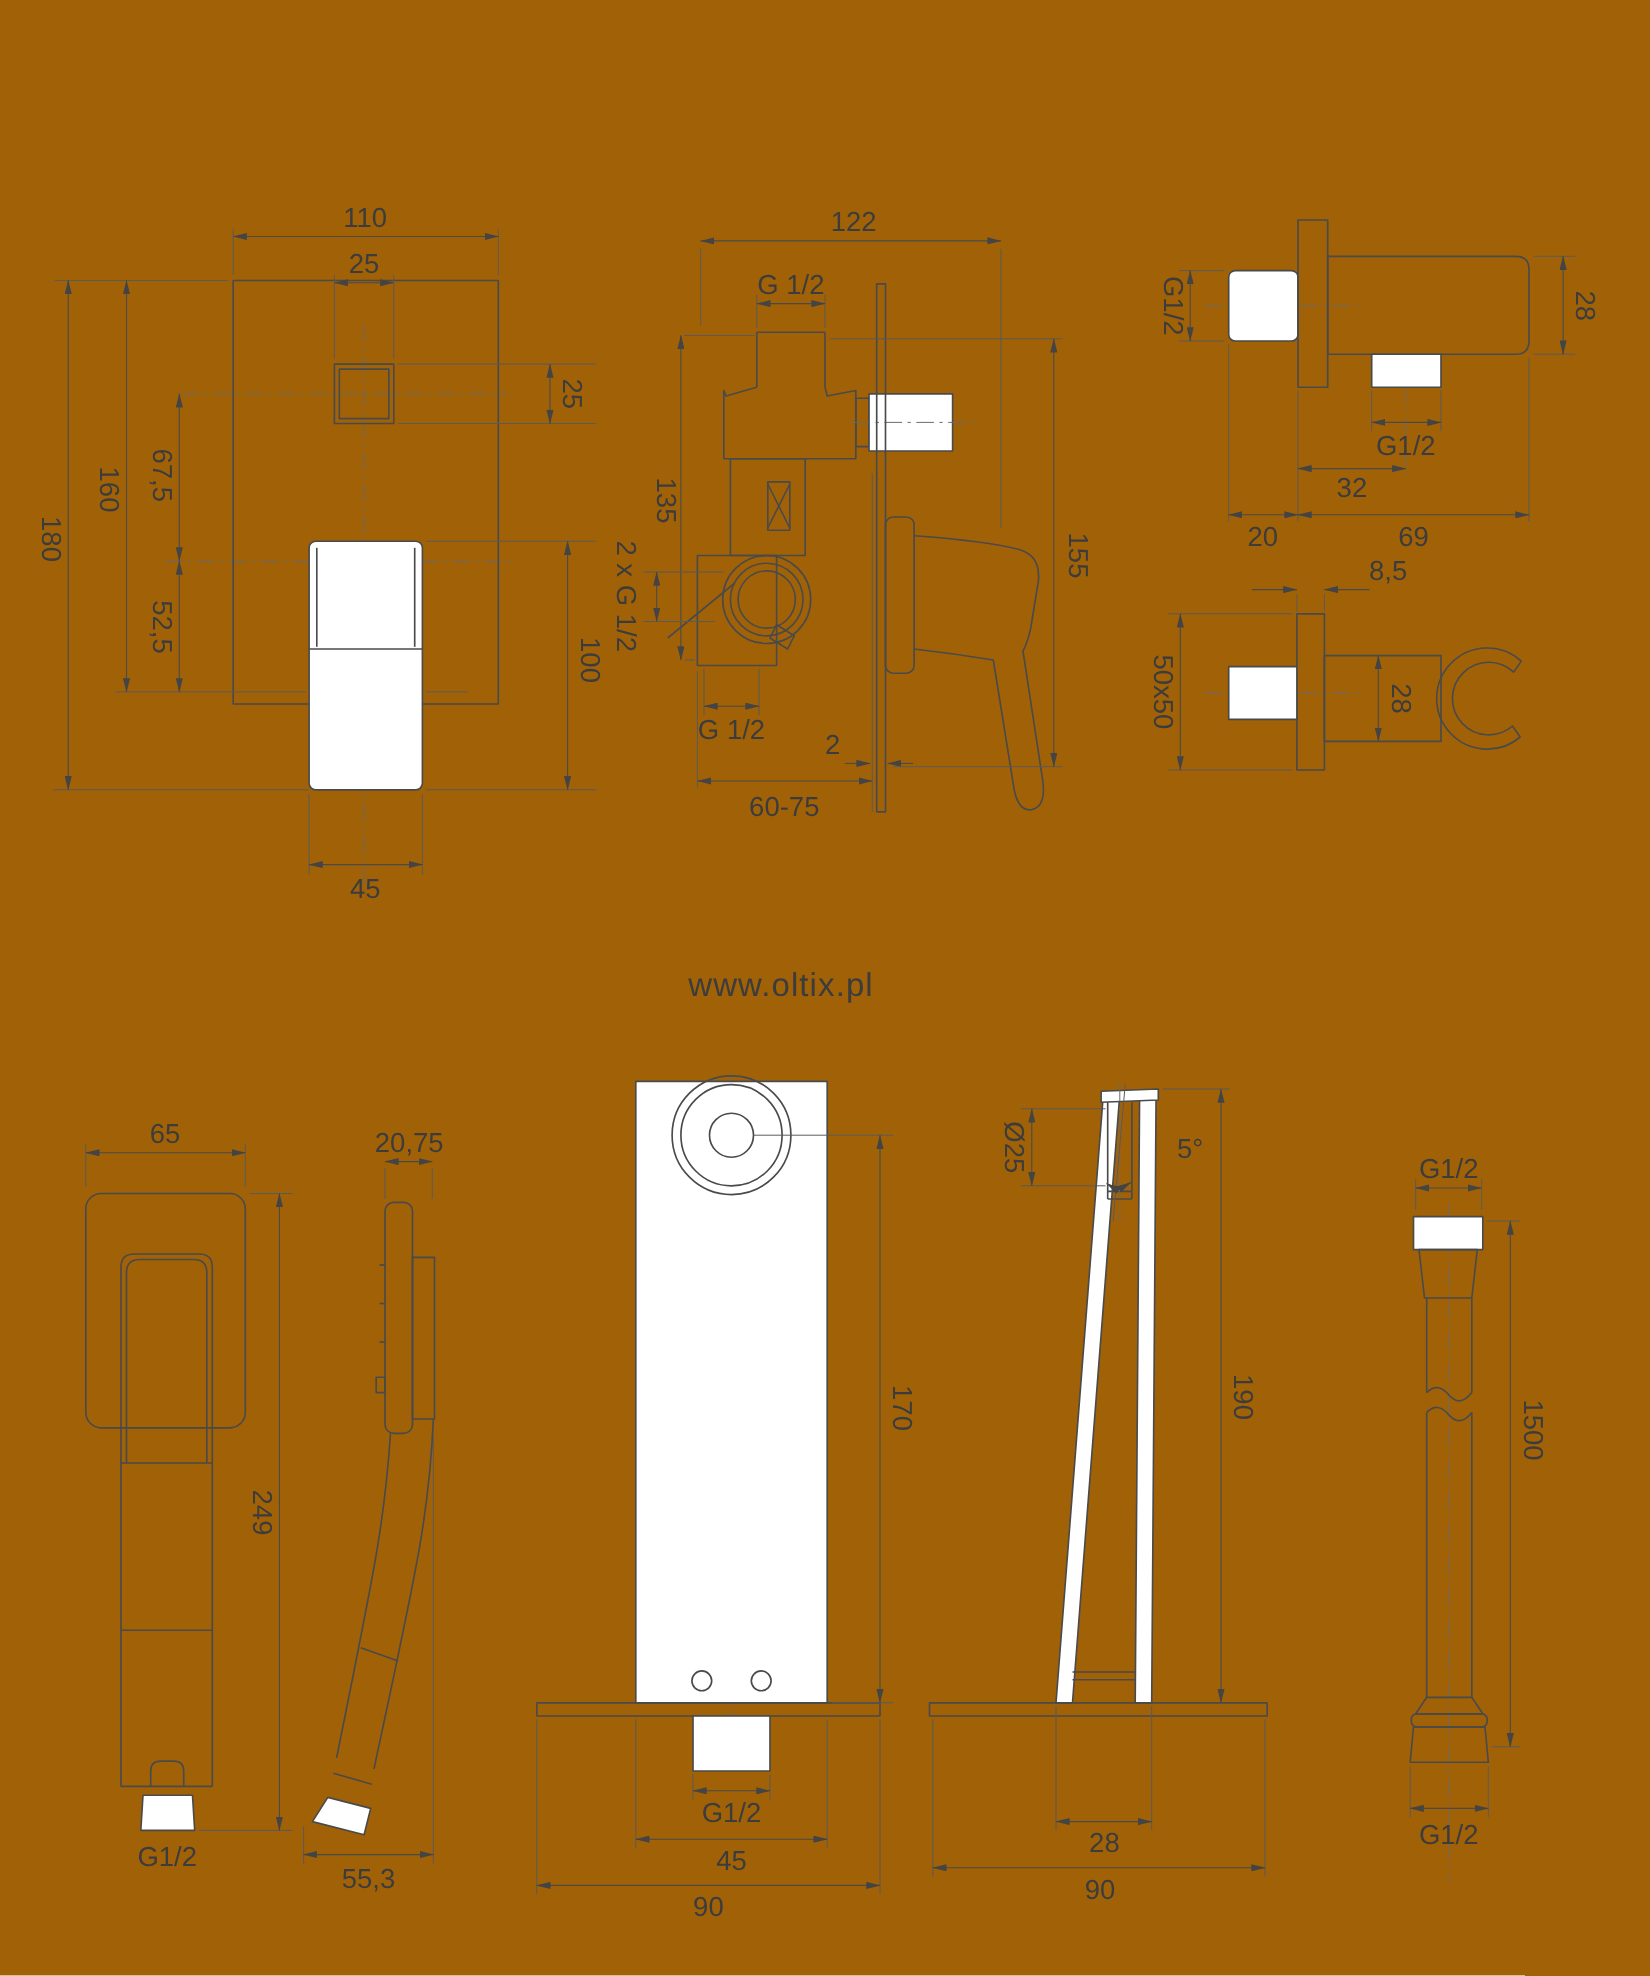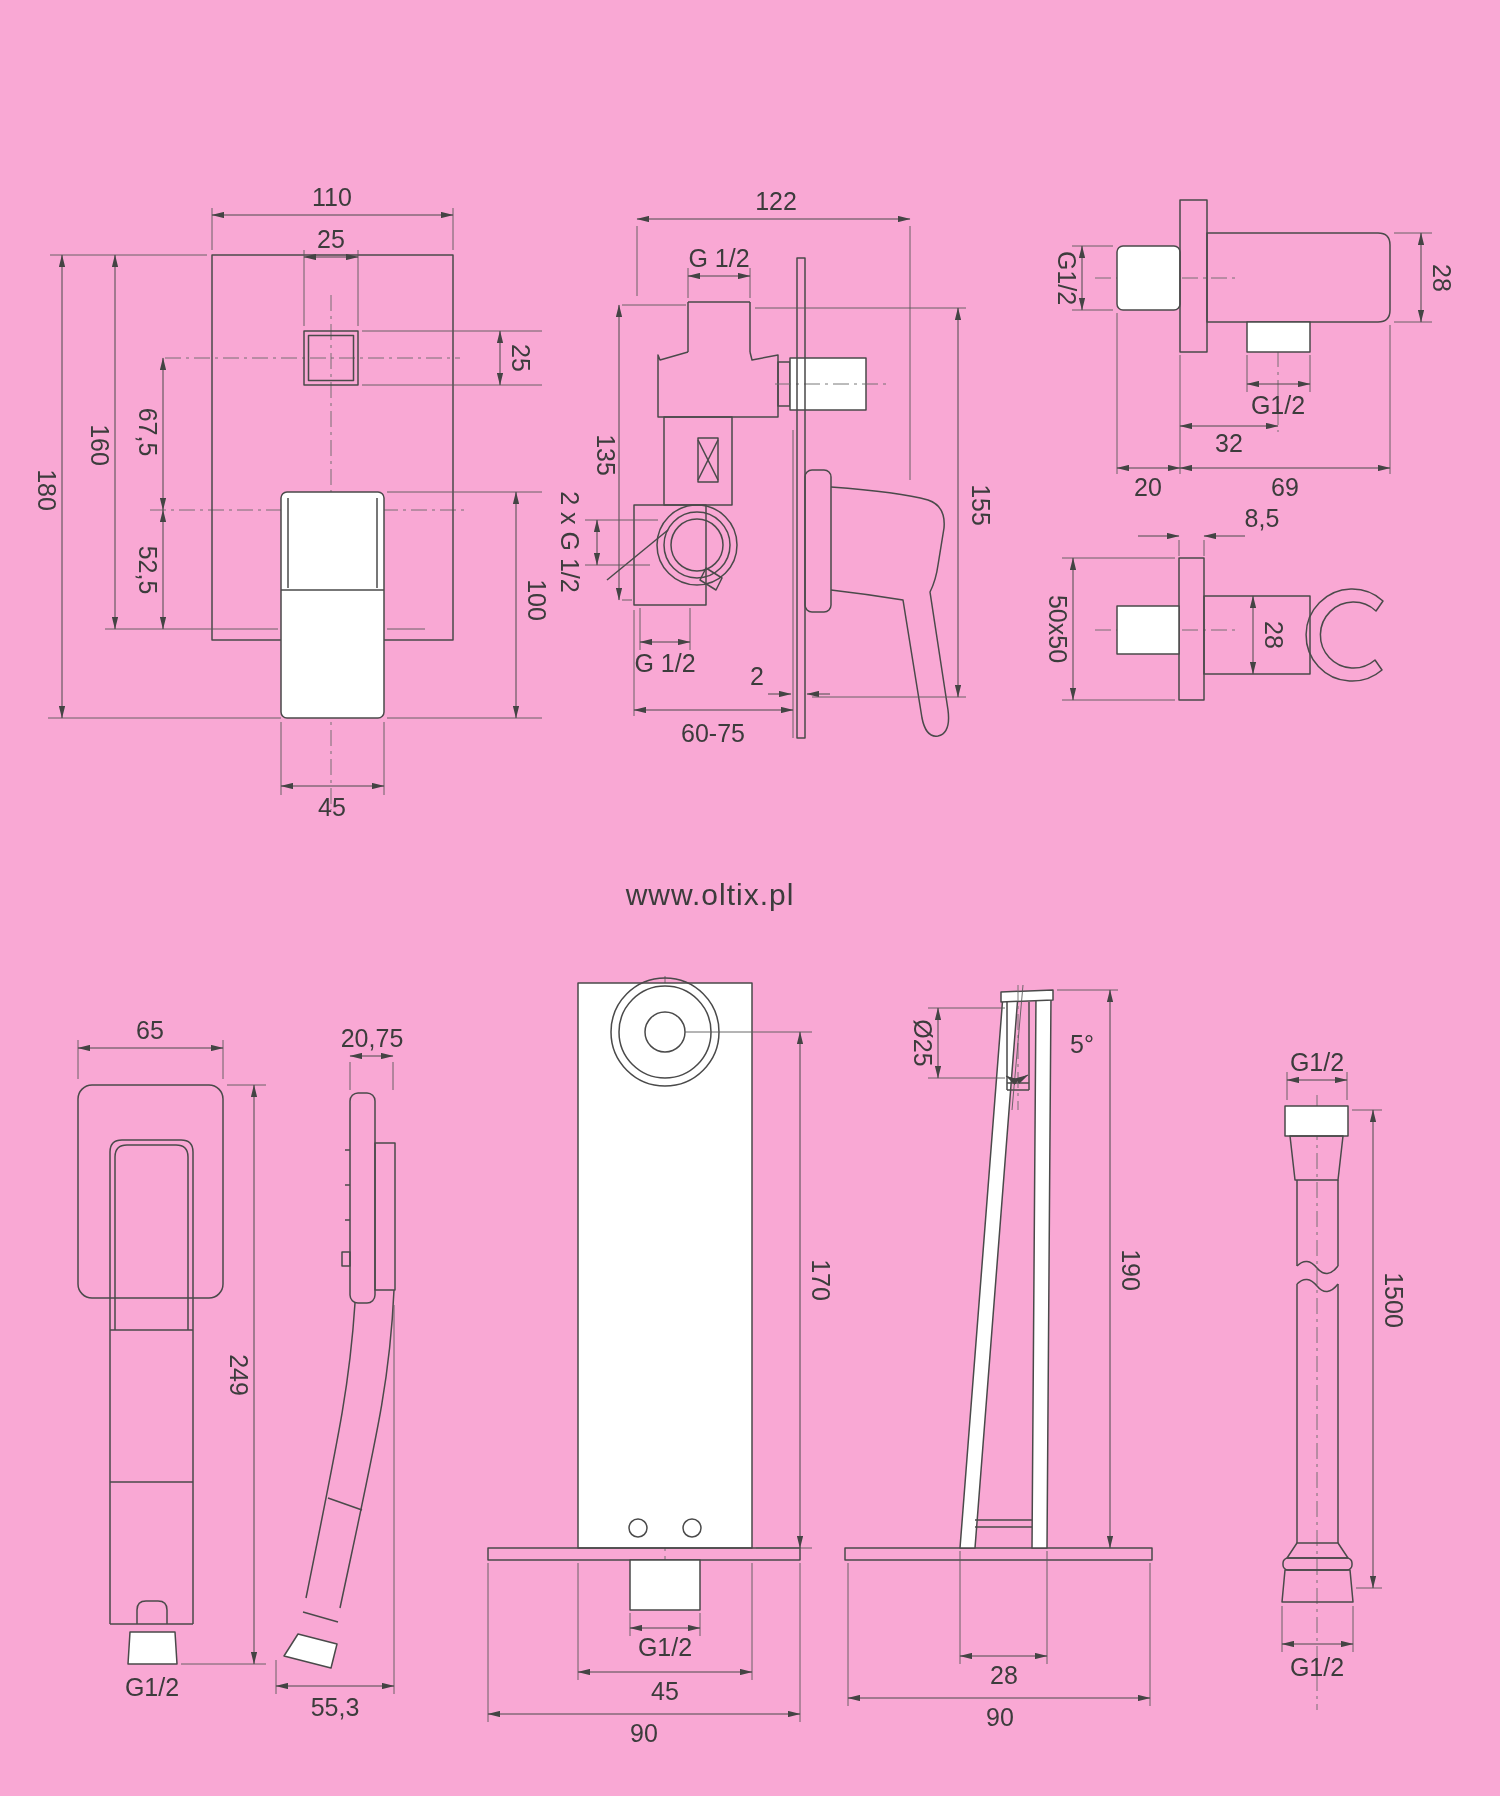--- a/index.html
+++ b/index.html
@@ -1,16 +1,16 @@
 <!DOCTYPE html>
 <html><head>
 <meta charset="utf-8">
 <style>
   html,body{margin:0;padding:0;background:#ffffff;}
-  .page{width:1500px;height:1796px;position:relative;background:#f9a8d4;overflow:hidden;}
+  .page{width:1500px;height:1796px;position:relative;background:#a16207;overflow:hidden;}
   svg{display:block;}
   text{font-family:"Liberation Sans","DejaVu Sans",sans-serif;fill:#3c3c3c;font-size:25px;}
   .obj{stroke:#4a4a4a;stroke-width:1.5;fill:none;stroke-linejoin:round;}
   .objw{stroke:#4a4a4a;stroke-width:1.5;fill:#ffffff;stroke-linejoin:round;}
   .dim{stroke:#4a4a4a;stroke-width:1;fill:none;}
   .ext{stroke:#5a5a5a;stroke-width:0.9;fill:none;}
   .cl{stroke:#6a6a6a;stroke-width:0.9;fill:none;stroke-dasharray:16 5 3 5;}
   .wm{font-size:30px;letter-spacing:1px;}
 </style>
 </head>

